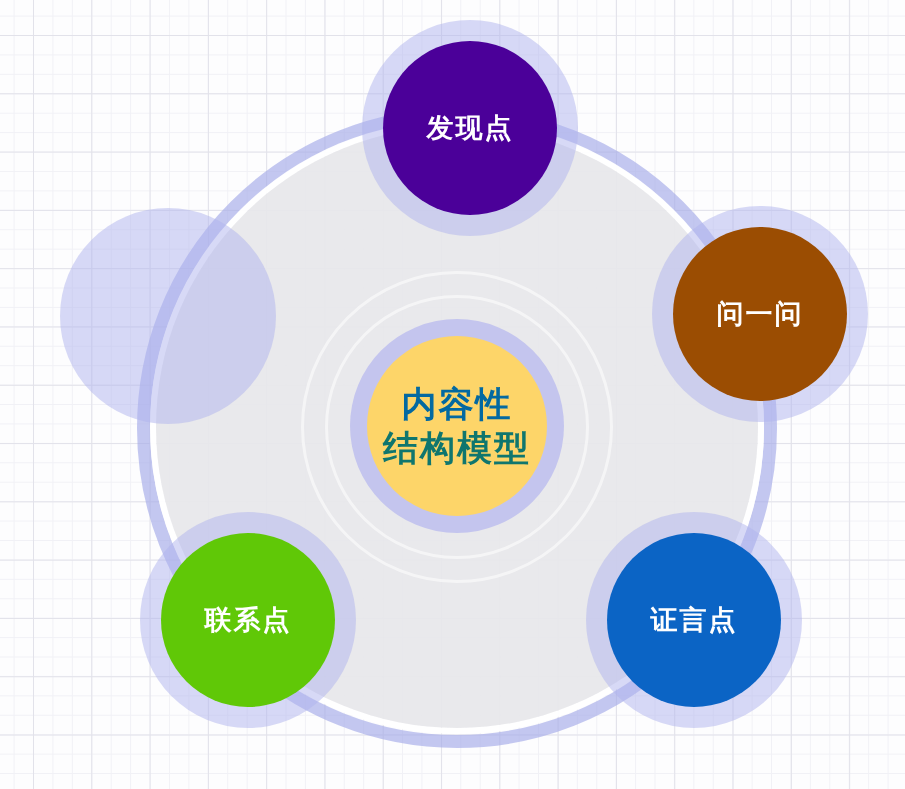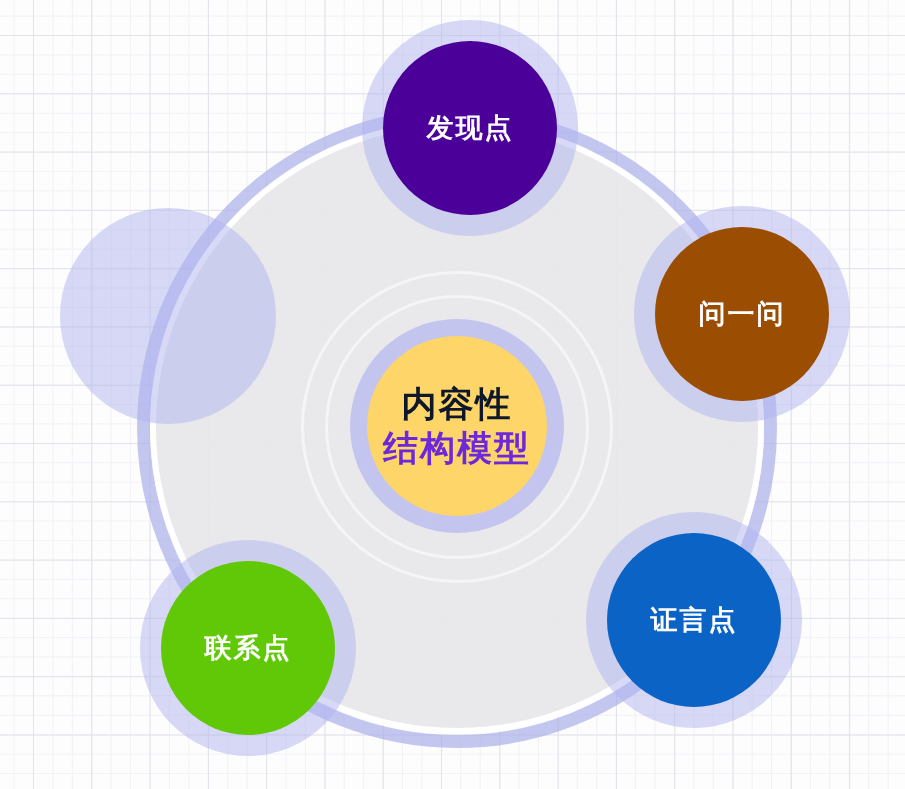--- a/index.html
+++ b/index.html
@@ -65,22 +65,22 @@
   }
   .node .bubble .label {
     color: #ffffff;
     font-size: 27px;
     font-weight: 700;
     letter-spacing: 2px;
     white-space: nowrap;
   }
   .node.pos-top          { left: 362px; top: 20px;  }
   .node.pos-left         { left: 60px;  top: 208px; }
-  .node.pos-right        { left: 634px; top: 206px; }
-  .node.pos-bottom-left  { left: 140px; top: 540px; text-decoration: underline; }
+  .node.pos-right        { left: 652px; top: 206px; }
+  .node.pos-bottom-left  { left: 140px; top: 512px; text-decoration: underline; }
   .node.pos-bottom-right { left: 586px; top: 512px; }
 
   
   .hub-ring {
     left: 350px; top: 319px;
     width: 214px; height: 214px;
     border-radius: 50%;
   }
   .hub-circle {
     position: absolute; inset: 17px;
@@ -135,18 +135,18 @@
 
   <div class="abs node pos-bottom-right">
     <div class="halo" style="background-color: rgba(175, 179, 238, 0.5);"></div>
     <div class="bubble" style="background-color: rgb(11, 100, 197);">
       <span class="label">证言点</span>
     </div>
   </div>
 
   <div class="abs hub-ring" style="background-color: rgb(196, 197, 238);">
     <div class="hub-circle" style="background-color: rgb(253, 213, 105);">
-      <span class="hub-line" style="color: #0f172a;">内容性</span>
-      <span class="hub-line" style="color: #6d28d9;">结构模型</span>
+      <span class="hub-line" style="color: #0369a1;">内容性</span>
+      <span class="hub-line" style="color: #0f766e;">结构模型</span>
     </div>
   </div>
 
 </div>
 
 </body></html>

